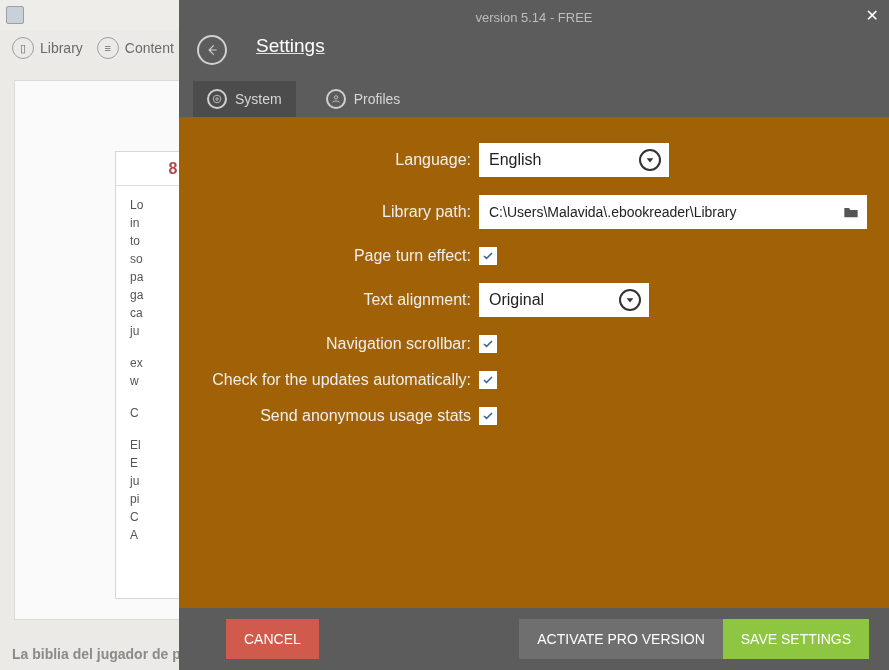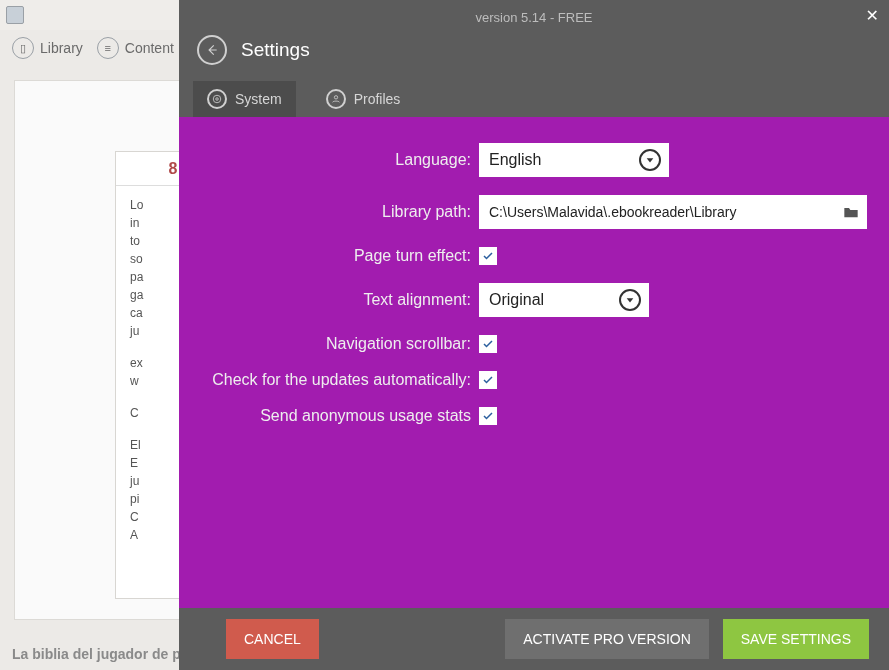--- a/index.html
+++ b/index.html
@@ -15,50 +15,50 @@
   .app-canvas { position: absolute; top: 80px; left: 14px; width: 240px; bottom: 50px; background: #fafafa; border: 1px solid #dcdad6; }
   .app-page { position: absolute; top: 70px; left: 100px; right: 0; bottom: 20px; background: #fff; border: 1px solid #d8d6d2; }
   .page-header-line { height: 34px; display:flex; align-items:center; justify-content:center; color:#b04a4a; font-size:16px; font-weight:bold; border-bottom:1px solid #ddd; }
   .page-body { padding: 10px 14px; color:#555; font-size:12px; line-height:1.5; }
   .app-caption { position: absolute; left: 12px; bottom: 8px; color: #8a8a8a; font-weight: bold; font-size: 14px; }
 
   
   .overlay { position: absolute; top: 0; right: 0; width: 710px; height: 670px; background: #5c5c5c; color: #e0e0e0; display:flex; flex-direction:column; }
   .ov-close { position: absolute; top: 6px; right: 10px; color: #fff; font-size: 16px; cursor: pointer; }
   .ov-version { text-align: center; color: #bdbdbd; font-size: 13px; padding: 10px 0 4px; }
-  .ov-heading { display: flex; align-items: center; gap: 14px; padding: 6px 18px 16px; }
+  .ov-heading { display: flex; gap: 29px; padding: 6px 18px 16px; text-decoration: underline; }
   .back-circ { width: 30px; height: 30px; border: 2px solid #d0d0d0; border-radius: 50%; display:flex; align-items:center; justify-content:center; cursor:pointer; }
   .back-circ svg { width: 14px; height: 14px; stroke:#d0d0d0; stroke-width:2; fill:none; }
   .ov-title { color: #fff; font-size: 19px; font-weight: 400; }
 
   .tabs { display:flex; gap: 16px; padding-left: 14px; }
   .tab { display:flex; align-items:center; gap:8px; padding: 8px 14px; color:#d6d6d6; font-size:14px; cursor:pointer; }
   .tab.active { background: #4c4c4c; }
   .tab .tab-ic { width:20px; height:20px; border:2px solid #d0d0d0; border-radius:50%; display:flex; align-items:center; justify-content:center; }
   .tab .tab-ic svg { width:10px; height:10px; stroke:#d0d0d0; stroke-width:2; fill:none; }
-  .tab-content { flex: 1; background:#a21caf; padding: 26px 20px 20px; }
+  .tab-content { flex: 1; background:#a16207; padding: 26px 20px 20px; }
 
   .form-row { display:flex; align-items:center; margin-bottom: 18px; }
   .form-label { width: 280px; text-align: right; padding-right: 8px; color: #eee; font-size: 16px; }
   .form-control { flex: 0 0 auto; }
   .dropdown { width: 190px; height: 34px; background:#fff; display:flex; align-items:center; justify-content:space-between; padding: 0 8px 0 10px; color:#222; font-size:16px; cursor:pointer; }
   .dd-chev { width:22px; height:22px; border:2px solid #333; border-radius:50%; display:flex; align-items:center; justify-content:center; }
   .dd-chev svg { width:10px; height:10px; fill:#333; }
   .textinput { width: 388px; height: 34px; background:#fff; display:flex; align-items:center; padding:0 8px 0 10px; color:#222; font-size:14px; position:relative; }
   .textinput .folder-ic { position:absolute; right:8px; top:50%; transform:translateY(-50%); width:16px; height:14px; }
   .textinput .folder-ic svg { width:16px; height:14px; fill:#555; }
   .chk { width:18px; height:18px; background:#fff; display:flex; align-items:center; justify-content:center; cursor:pointer; }
   .chk svg { width:12px; height:12px; stroke:#2b5f9e; stroke-width:3; fill:none; }
 
   .ov-footer { height: 62px; background:#5c5c5c; display:flex; align-items:center; justify-content:space-between; padding: 0 20px; }
   .btn { height:40px; padding: 0 18px; display:flex; align-items:center; justify-content:center; font-size:14px; cursor:pointer; color:#fff; border:none; }
   .btn-cancel { background:#d05b4d;margin-left:27px; }
   .btn-activate { background:#6f6f6f; }
   .btn-save { background:#8ec641; }
-  .footer-right { display:flex; gap:14px; }
+  .footer-right { display:flex; gap:0; }
 </style>
 </head>
 <body>
 
 <div class="app-bg">
   <div class="app-titlebar">
     <div class="logo"></div>
   </div>
   <div class="app-toolbar">
     <div class="tb-item">

